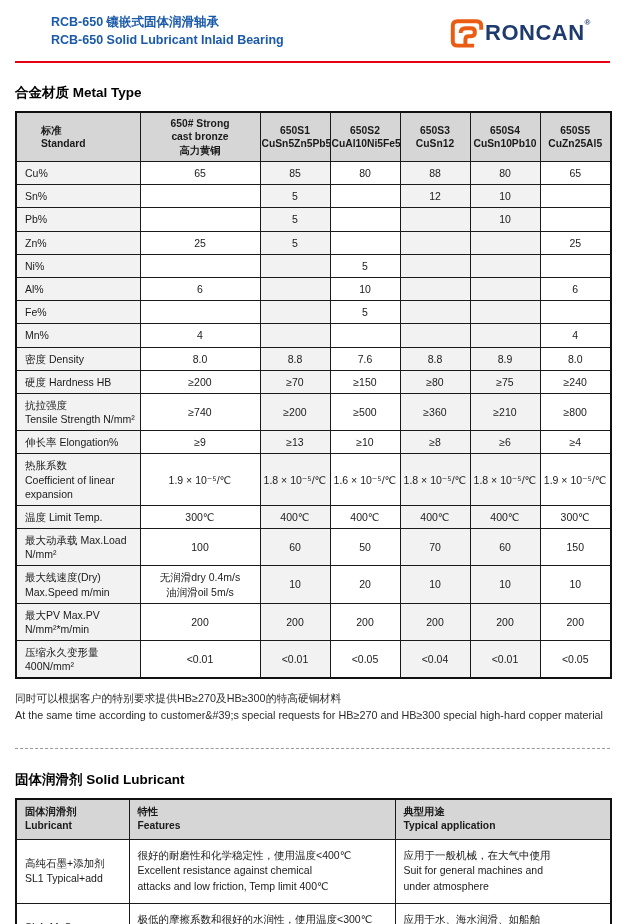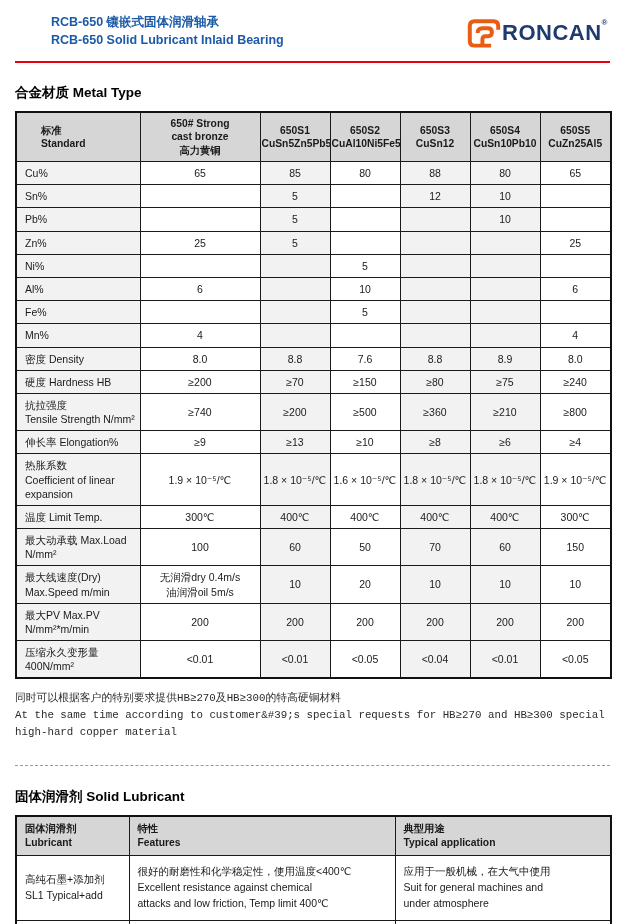--- a/index.html
+++ b/index.html
@@ -3,21 +3,21 @@
 <meta charset="utf-8">
 <style>
   html,body{margin:0;padding:0;background:#fff;}
   body{width:625px;height:924px;font-family:"Liberation Sans","DejaVu Sans",sans-serif;color:#1a1a1a;overflow:hidden;}
   .page{padding:14px 15px 0 15px;box-sizing:border-box;}
 
   
   .doc-header{display:flex;justify-content:space-between;align-items:flex-start;}
   .titles{line-height:1.4;}
   .title-zh,.title-en{font-weight:bold;font-size:12.5px;color:#1b5aa8;padding-left:36px;}
-  .logo{display:flex;align-items:flex-start;margin-top:4px;margin-right:2px;}
+  .logo{display:flex;align-items:flex-start;margin-top:4px;margin-right:19px;}
   .logo-mark{width:36px;height:30px;display:block;}
   .logo-word{font-weight:bold;font-size:22px;color:#1e3a6e;letter-spacing:0.5px;line-height:30px;}
   .logo-reg{font-size:8px;color:#1e3a6e;vertical-align:top;line-height:10px;}
   .red-rule{height:2px;background:#e60012;margin-top:12px;}
 
   .section-title{font-weight:bold;font-size:13.5px;color:#000;margin:21px 0 9px 0;}
 
   
   table{border-collapse:collapse;width:100%;table-layout:fixed;}
   th,td{border:1px solid #1a1a1a;font-size:10.5px;white-space:pre-line;vertical-align:middle;box-sizing:border-box;}
@@ -28,21 +28,21 @@
   .metal-table thead th{height:46px;}
   .metal-table thead th:first-child{text-align:left;padding-left:24px;}
   .metal-table td{text-align:center;padding:4px 2px;line-height:1.35;}
   .metal-table td:first-child{text-align:left;padding-left:8px;}
   .metal-table td:nth-child(1),
   .metal-table td:nth-child(3),
   .metal-table td:nth-child(5),
   .metal-table td:nth-child(6){background:#f2f2f2;}
 
   
-  .notes{margin-top:11px;font-size:10.8px;color:#2b2b2b;line-height:1.55;font-family:Liberation Mono, monospace;}
+  .notes{margin-top:11px;font-size:10.8px;color:#2b2b2b;line-height:1.55;}
   .dashed-divider{border:0;border-top:1px dashed #9a9a9a;margin:24px 0 0 0;}
   .section2-title{margin-top:22px;}
 
   
   .lub-table thead th{text-align:left;padding:5px 8px;line-height:1.4;}
   .lub-table td{text-align:left;padding:8px 8px;line-height:1.5;font-size:10.5px;}
 </style>
 </head>
 <body>
 

